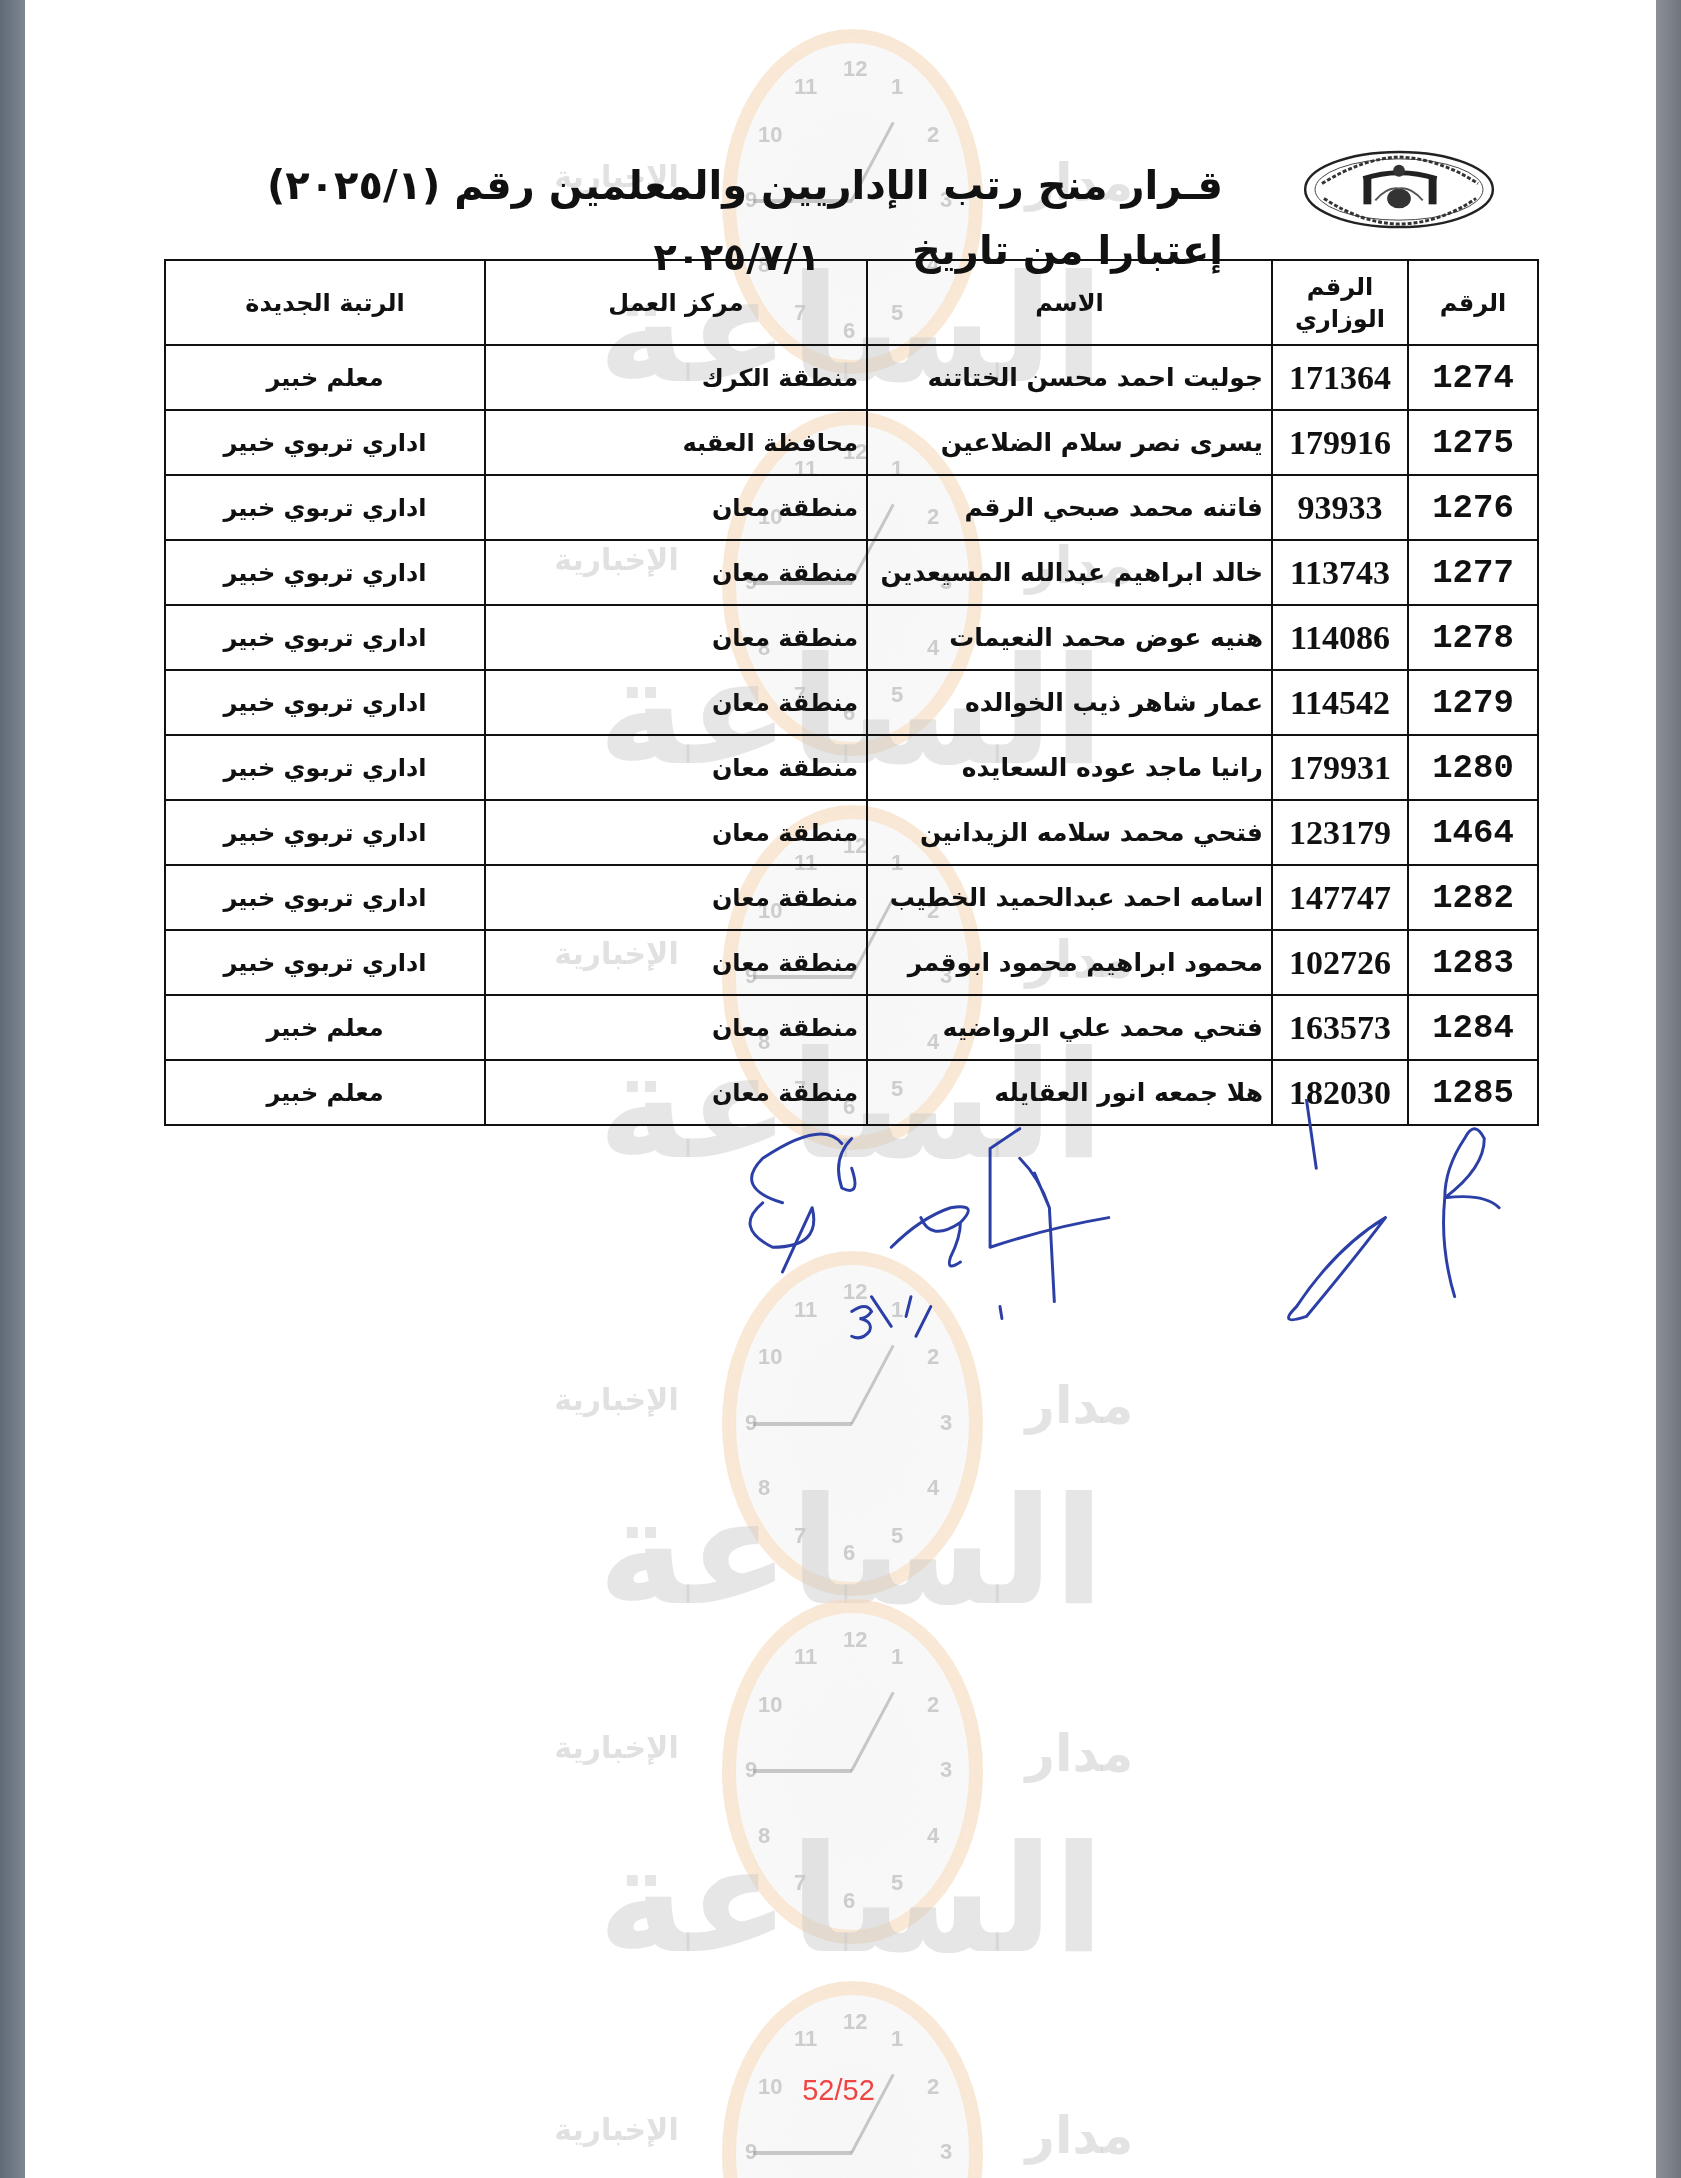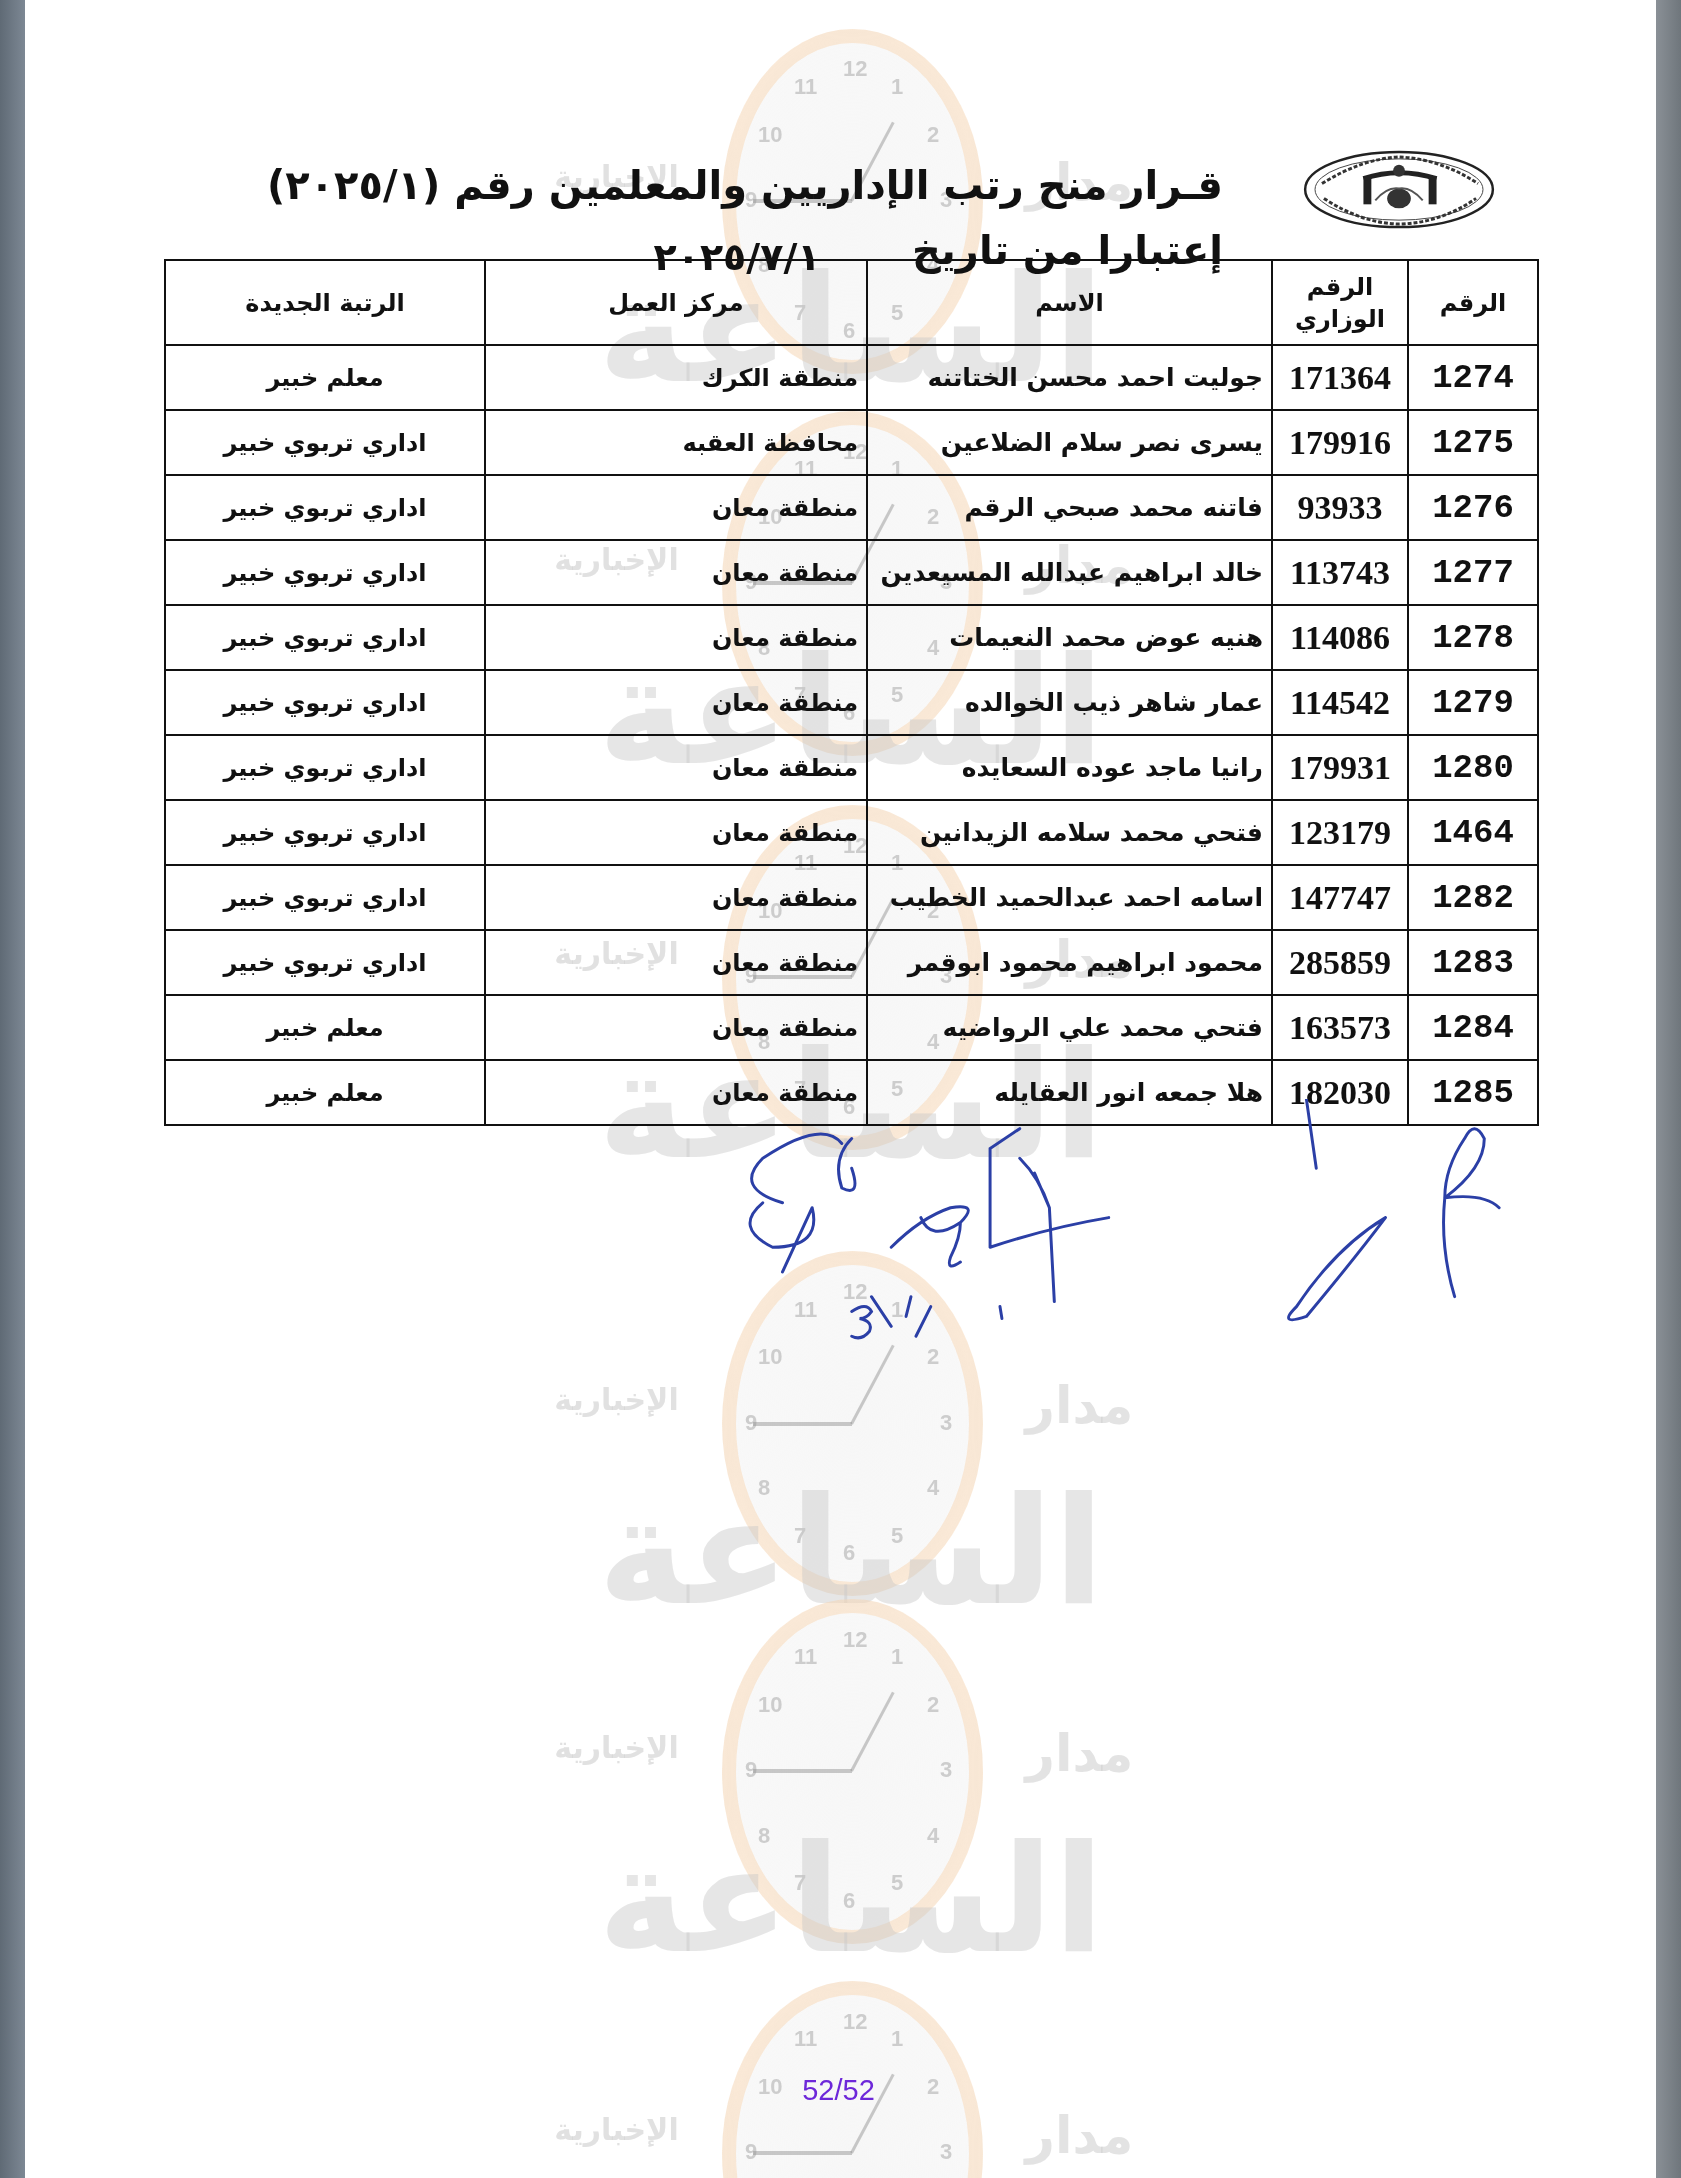--- a/index.html
+++ b/index.html
@@ -95,21 +95,21 @@
     vertical-align: top; padding-top: 8px;
   }
   td.c-rank {
     text-align: center; font-family: "DejaVu Sans", sans-serif; font-weight: bold; font-size: 24px;
     vertical-align: top; padding-top: 8px; padding-left: 79px;
   }
 
   .signatures { position: absolute; left: 693px; top: 1099px; width: 950px; height: 257px; }
   .page-num {
     position: absolute; left: 752px; top: 2074px; width: 173px; text-align: center;
-    font-family: "Liberation Sans", sans-serif; font-size: 29px; color: #6d28d9;
+    font-family: "Liberation Sans", sans-serif; font-size: 29px; color: #ef4444;
   }
 </style>
 </head>
 <body>
 
 <div class="edge-left"></div>
 <div class="edge-right"></div>
 
 <div id="wm-container">
     <div style="position: absolute; left: 0px; top: 0px; width: 1681px; height: 2178px;">
@@ -324,21 +324,21 @@
     </tr>
     <tr class="row">
       <td class="c-seq">1282</td>
       <td class="c-mid">147747</td>
       <td class="c-name">اسامه احمد عبدالحميد الخطيب</td>
       <td class="c-center">منطقة معان</td>
       <td class="c-rank">اداري تربوي خبير</td>
     </tr>
     <tr class="row">
       <td class="c-seq">1283</td>
-      <td class="c-mid">285859</td>
+      <td class="c-mid">102726</td>
       <td class="c-name">محمود ابراهيم محمود ابوقمر</td>
       <td class="c-center">منطقة معان</td>
       <td class="c-rank">اداري تربوي خبير</td>
     </tr>
     <tr class="row">
       <td class="c-seq">1284</td>
       <td class="c-mid">163573</td>
       <td class="c-name">فتحي محمد علي الرواضيه</td>
       <td class="c-center">منطقة معان</td>
       <td class="c-rank">معلم خبير</td>

